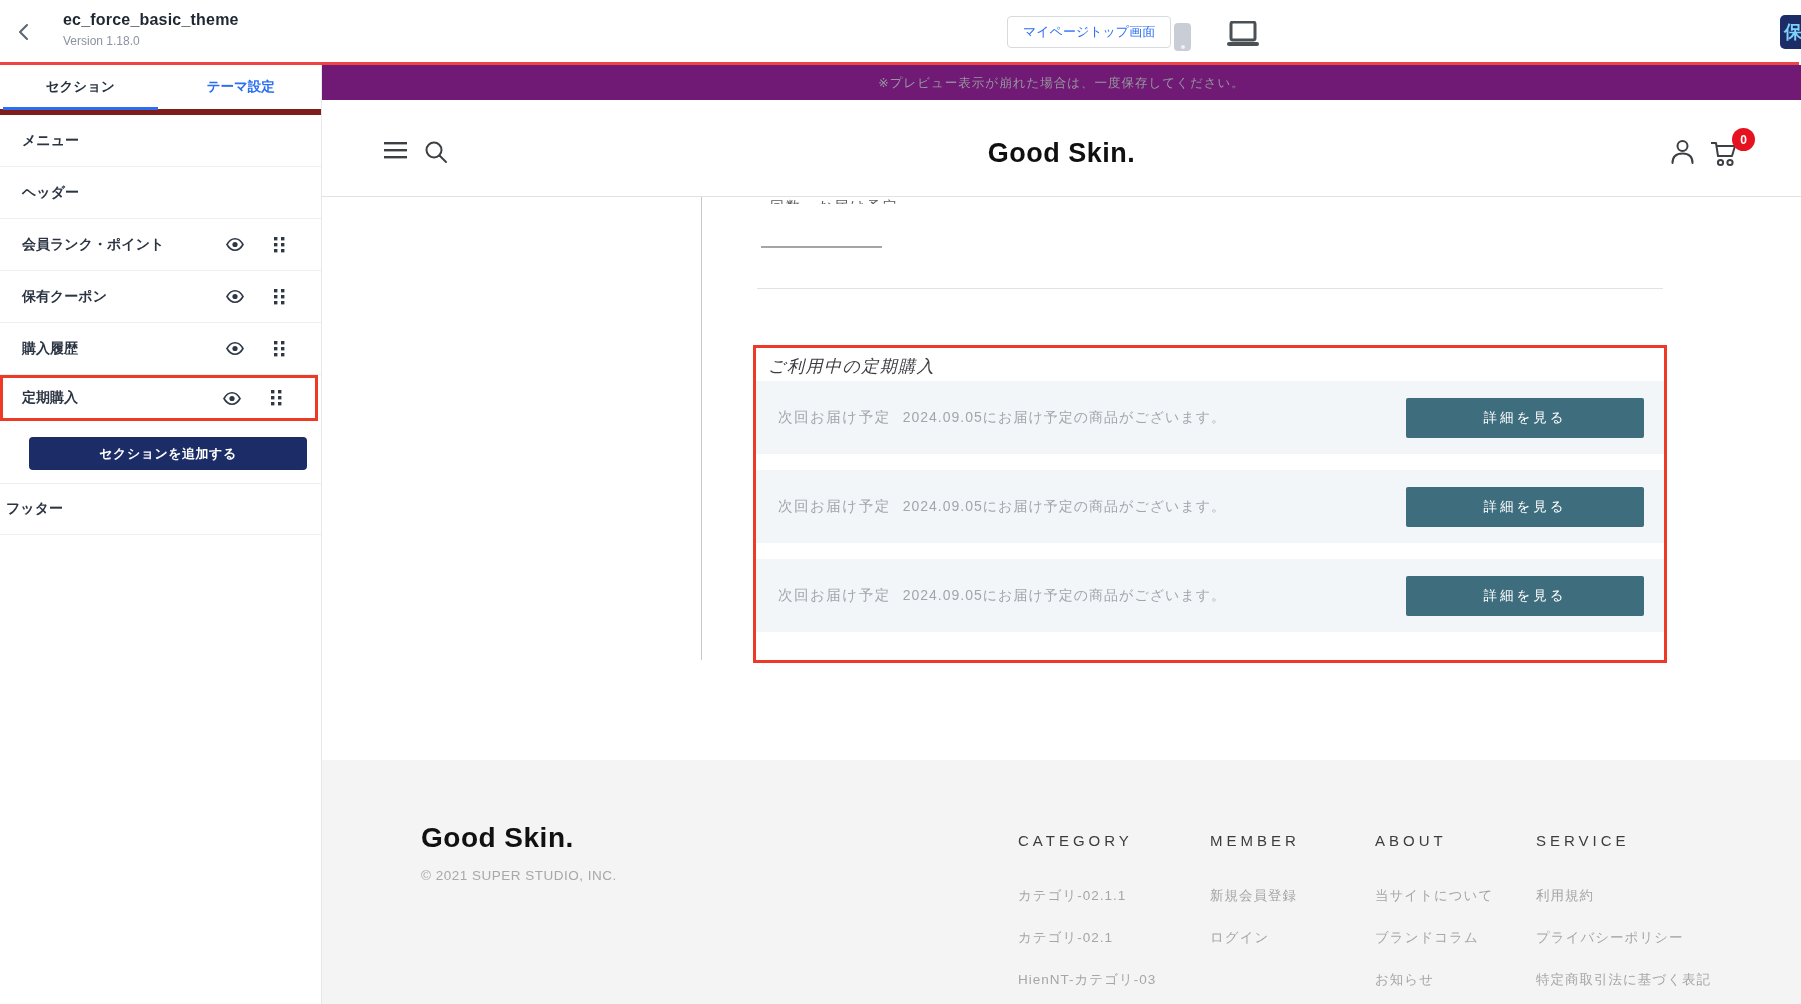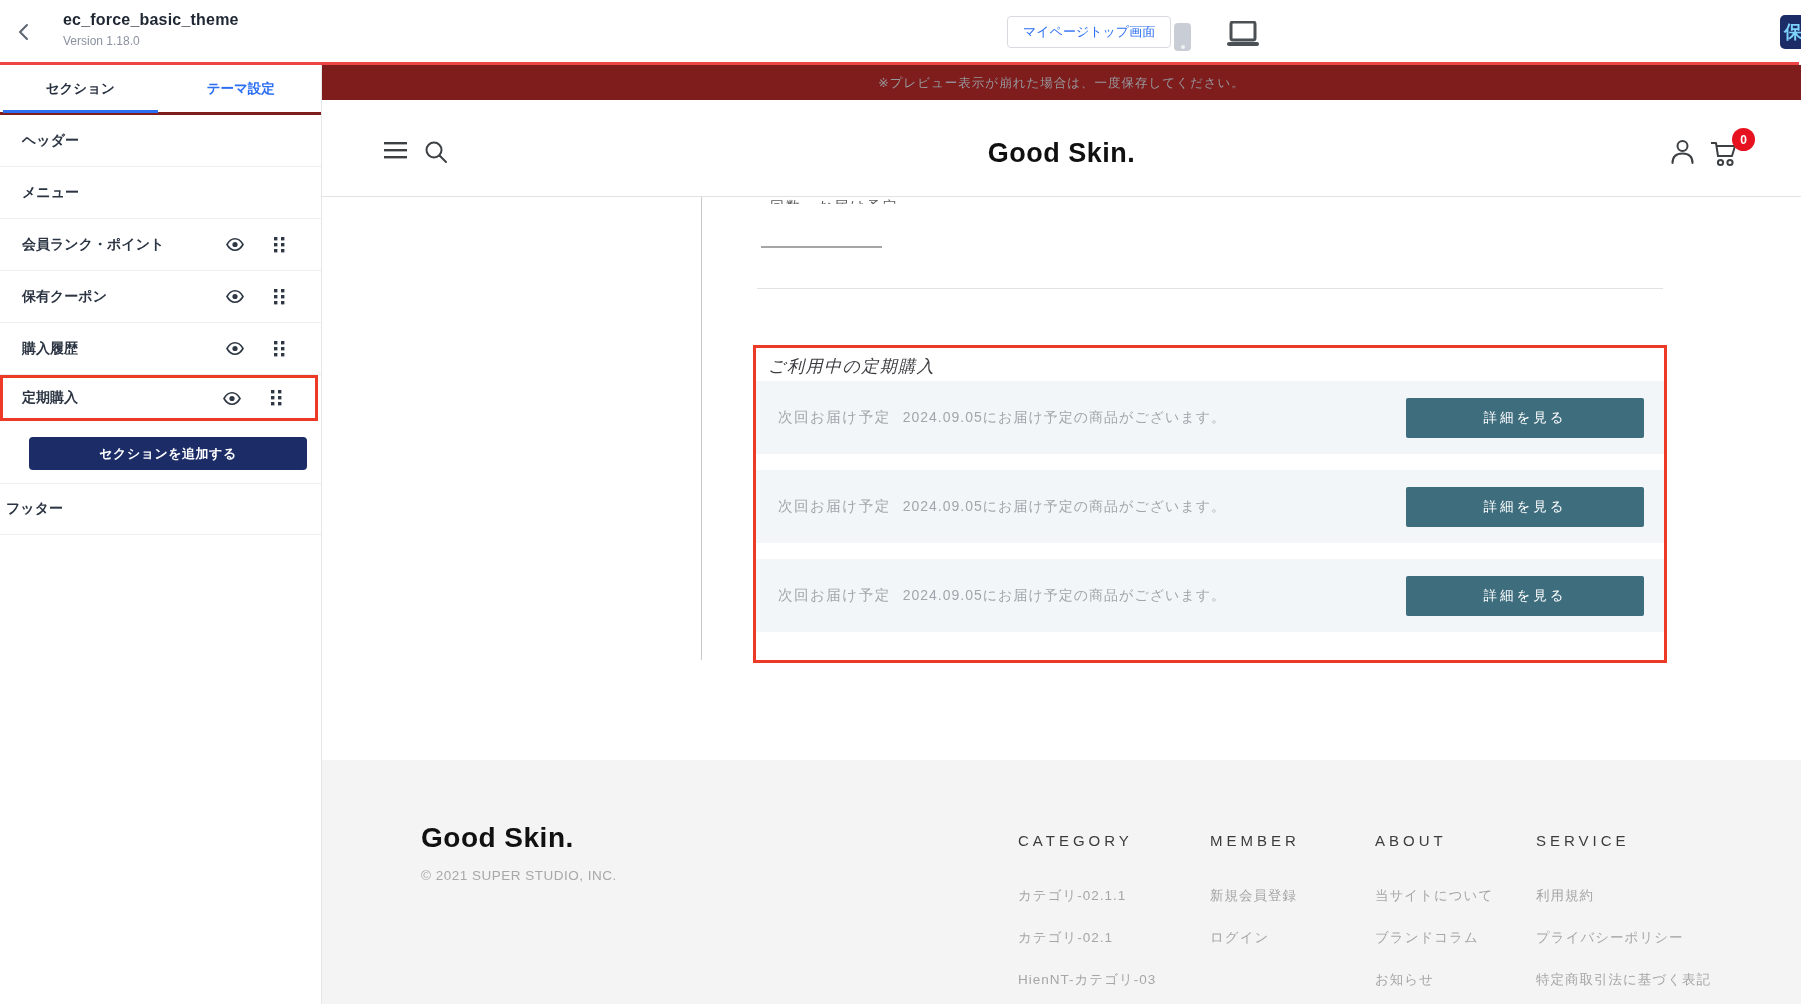--- a/index.html
+++ b/index.html
@@ -12,34 +12,34 @@
   .topbar { position:absolute; left:0; top:0; width:1799px; height:65px; background:#fff; border-bottom:3px solid #ef4444; z-index:30; }
   .tb-title { position:absolute; left:63px; top:11px; font-size:16px; font-weight:bold; color:#1f2733; letter-spacing:.2px; }
   .tb-version { position:absolute; left:63px; top:34px; font-size:12px; color:#8b92a0; }
   .tb-page-btn { position:absolute; left:1007px; top:16px; height:32px; padding:0 15px; background:#fff; border:1px solid #d7dbe0; border-radius:4px; color:#2c6ef2; font-size:13px; line-height:30px; cursor:pointer; }
   .phone-ic { position:absolute; left:1174px; top:23px; width:17px; height:28px; background:#c9ced6; border-radius:4px; }
   .phone-ic::after { content:""; position:absolute; left:6.5px; bottom:2.5px; width:4px; height:4px; border-radius:50%; background:#eef0f3; }
   .save-btn { position:absolute; left:1780px; top:15px; width:85px; height:34px; background:#1b2c67; color:#7dd3fc; font-size:18px; font-weight:bold; border:none; border-radius:5px; letter-spacing:1px; cursor:pointer; }
 
   
   .sidebar { position:absolute; left:0; top:65px; width:322px; height:939px; background:#fff; border-right:1px solid #e5e7eb; z-index:20; }
-  .tabs { display:flex; height:50px; border-bottom:3px solid #7f1d1d; }
+  .tabs { display:flex; height:50px; border-bottom:6px solid #7f1d1d; }
   .tab { flex:1; display:flex; align-items:center; justify-content:center; font-size:13.5px; font-weight:bold; color:#2c6ef2; cursor:pointer; position:relative; }
   .tab.active { color:#27303f; }
   .tab.active::after { content:""; position:absolute; left:3px; right:3px; bottom:-1px; height:3px; background:#2c6ef2; }
   .sec-row { display:flex; align-items:center; height:52px; padding-left:22px; border-bottom:1px solid #eceef1; font-size:14px; font-weight:bold; color:#2b3442; cursor:pointer; }
   .sec-row .ctrls { display:flex; align-items:center; gap:30px; margin-left:auto; margin-right:36px; }
   .sec-row.red { height:46px; border:3px solid #ec3a27; padding-left:19px; width:318px; }
   .sec-row.red .ctrls { margin-right:33px; }
   .add-btn-wrap { padding:16px 22px 13px 29px; }
   .add-btn { width:278px; height:33px; background:#1b2c67; color:#fff; font-size:13px; font-weight:bold; border:none; border-radius:4px; letter-spacing:.5px; cursor:pointer; }
   .sec-row.footer-row { border-top:1px solid #eceef1;padding-left:6px; }
 
   
-  .preview { position:absolute; left:322px; top:65px; width:1479px; height:939px; background:#7f1d1d; z-index:10; }
+  .preview { position:absolute; left:322px; top:65px; width:1479px; height:939px; background:#701a75; z-index:10; }
   .notice { position:absolute; left:0; top:10px; width:100%; text-align:center; font-size:12.5px; color:#96999d; letter-spacing:1px; }
   .page { position:absolute; left:0; top:35px; width:1479px; height:660px; background:#fff; }
 
   .shop-header { position:absolute; left:0; top:0; width:1479px; height:97px; background:#fff; border-bottom:1px solid #e2e2e2; }
   .shop-logo { position:absolute; left:0; top:38px; width:100%; text-align:center; font-size:27px; font-weight:800; letter-spacing:.5px; color:#101010; }
   .cart-badge { position:absolute; left:1410px; top:28px; width:23px; height:23px; border-radius:50%; background:#e6121f; color:#fff; font-size:12px; font-weight:bold; display:flex; align-items:center; justify-content:center; }
 
   .v-divider { position:absolute; left:379px; top:97px; width:1px; height:463px; background:#c9c9c9; }
   .clipped { position:absolute; left:448px; top:97px; width:150px; height:7px; overflow:hidden; }
   .clipped span { font-size:14px; color:#5a5a5a; letter-spacing:2px; }
@@ -87,24 +87,24 @@
     <button class="save-btn">保存する</button>
   </div>
 
   <div class="sidebar">
     <div class="tabs">
       <div class="tab active">セクション</div>
       <div class="tab">テーマ設定</div>
     </div>
 
     <div class="sec-row">
+      <span>メニュー</span>
+    </div>
+    <div class="sec-row">
       <span>ヘッダー</span>
-    </div>
-    <div class="sec-row">
-      <span>メニュー</span>
     </div>
 
     <div class="sec-row">
       <span>会員ランク・ポイント</span>
       <span class="ctrls">
         <svg width="18" height="13" viewBox="0 0 18 13">
           <path d="M1 6.5 C3.5 2 6 .8 9 .8 C12 .8 14.5 2 17 6.5 C14.5 11 12 12.2 9 12.2 C6 12.2 3.5 11 1 6.5 Z" fill="none" stroke="#2e3744" stroke-width="1.6"></path>
           <circle cx="9" cy="6.5" r="2.6" fill="#2e3744"></circle>
         </svg>
         <svg width="11" height="16" viewBox="0 0 11 16">

